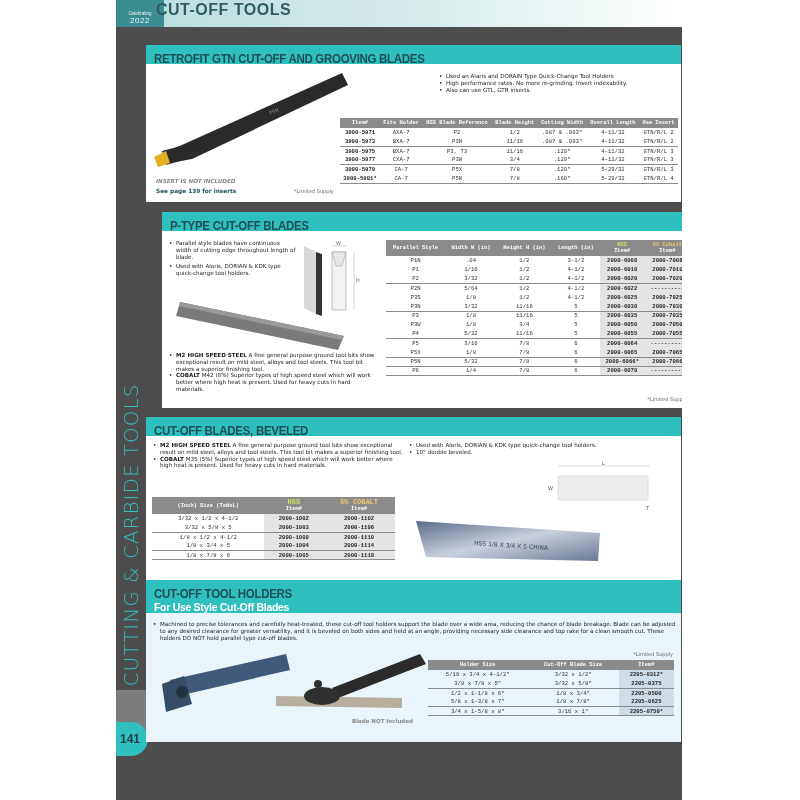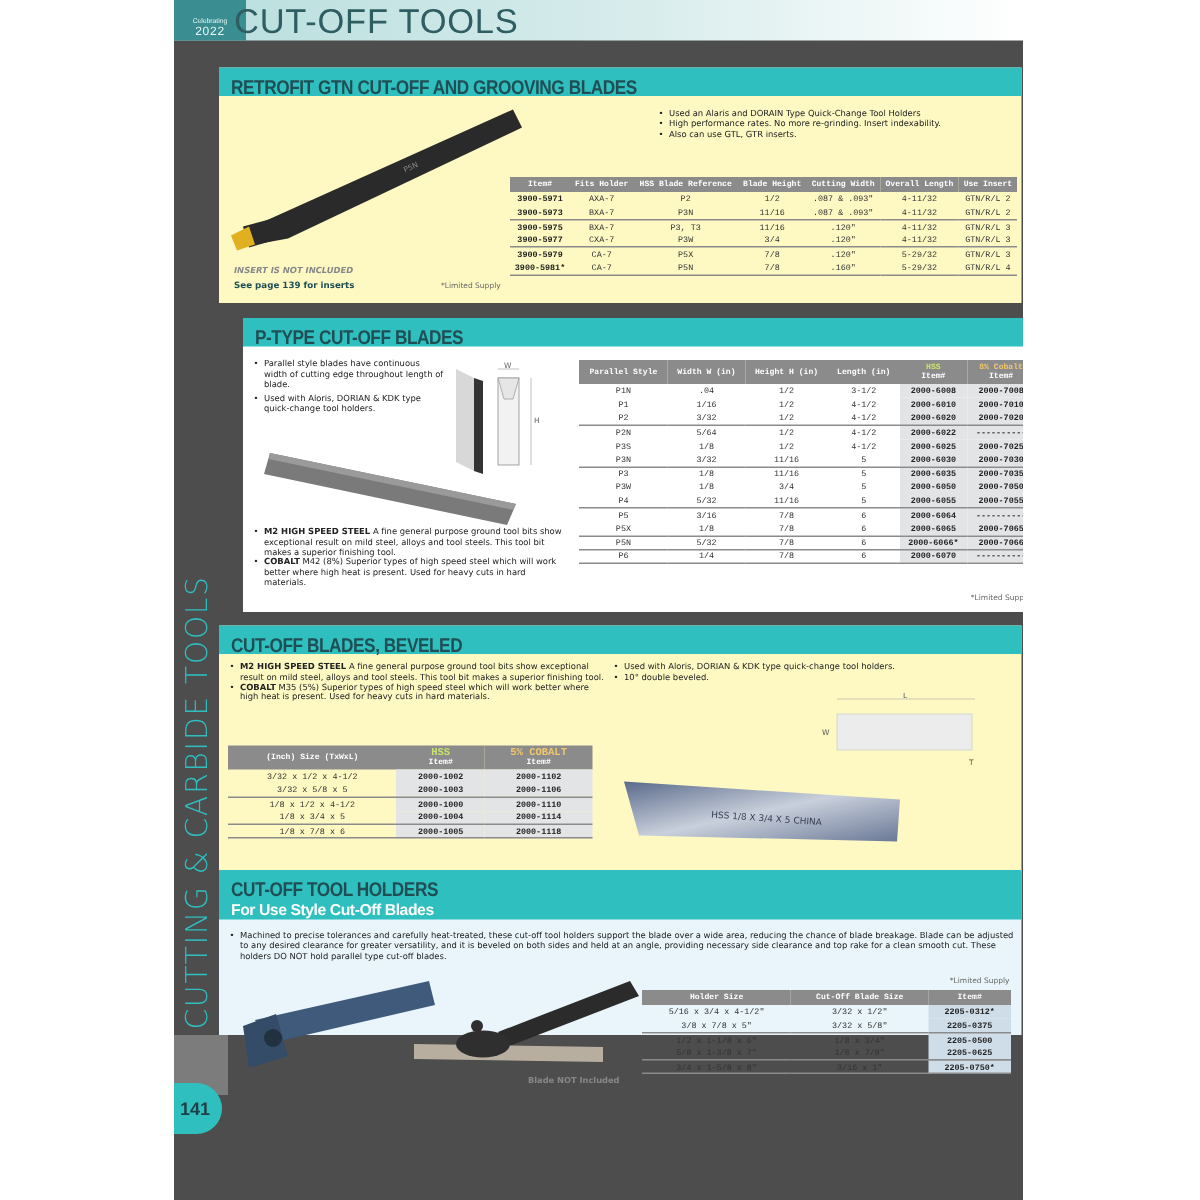--- a/index.html
+++ b/index.html
@@ -6,29 +6,29 @@
   html, body { width: 800px; height: 800px; background: #ffffff; overflow: hidden; }
   body { font-family: "DejaVu Sans", sans-serif; color: #222; position: relative; }
   .page { position: absolute; left: 116px; top: 0; width: 566px; height: 800px; background: #4d4d4d; overflow: hidden; }
   .topbar { position: absolute; left: 0; top: 0; width: 566px; height: 27px;
     background: linear-gradient(90deg, #b7dedd 0%, #d8ecec 55%, #ffffff 100%); }
   .badge2022 { position: absolute; left: 0; top: 0; width: 48px; height: 27px; background: #3a8d91; color: #e8f7f7;
     font-family: "Liberation Sans", sans-serif; text-align: center; }
   .badge2022 .b1 { font-size: 4.5px; display: block; margin-top: 11px; line-height: 5px; }
   .badge2022 .b2 { font-size: 8px; display: block; line-height: 9px; letter-spacing: 0.5px; }
   .page-title { position: absolute; left: 40px; top: 1px; font-family: "Liberation Sans", sans-serif;
-    font-size: 23px; font-weight: normal; color: #2f5e62; letter-spacing: 0.5px; }
+    font-size: 16px; font-weight: bold; color: #2f5e62; letter-spacing: 0.5px; }
   .sidetext { position: absolute; left: 0; top: 340px; width: 30px; height: 390px; }
   .sidetext span { position: absolute; left: 50%; top: 50%; transform: translate(-50%,-50%) rotate(-90deg);
     white-space: nowrap; font-family: "DejaVu Sans", sans-serif; font-size: 20px; color: #2fbfbf; font-weight: 300; letter-spacing: 1px; }
   .pagenum { position: absolute; left: 0; top: 722px; width: 32px; height: 34px; background: #2fbfbf;
     border-radius: 0 18px 18px 0; color: #1f3f44; font-weight: bold; font-size: 12px; padding: 10px 0 0 4px; font-family: "Liberation Sans", sans-serif; }
   .gear { position: absolute; left: 0; top: 690px; width: 36px; height: 40px; background: #7c7c7c; }
 
-  .section { position: absolute; left: 30px; width: 535px; background: #fef9c3; }
+  .section { position: absolute; left: 30px; width: 535px; background: #ffffff; }
   .sec-head { background: #2fbfbf; height: 19px; padding: 2px 8px; }
   .sec-head .t { font-family: "Liberation Sans", sans-serif; font-weight: bold; color: #1f4f55; font-size: 11.5px; letter-spacing: -0.3px; transform: scaleY(1.15); display: inline-block; }
   .sec-head .sub { font-family: "Liberation Sans", sans-serif; font-weight: bold; color: #ffffff; font-size: 10.5px; display: block; letter-spacing: -0.3px; }
 
   ul.bul { list-style: none; }
   ul.bul li { position: relative; padding-left: 8px; font-size: 5.6px; line-height: 6.8px; color: #222; }
   ul.bul li::before { content: "•"; position: absolute; left: 1px; top: 0; }
   ul.bul li b { font-weight: bold; }
 
   table.spec { border-collapse: collapse; font-family: Liberation Mono, monospace; }
@@ -43,21 +43,21 @@
   .note { font-size: 5px; color: #666; }
 
   
   #s1 { top: 45px; height: 157px; }
   .blade-img { position: absolute; }
   
   #s2 { top: 212px; height: 196px; background: #fff; margin-left: 16px; }
   
   #s3 { top: 417px; height: 164px; }
   
-  #s4 { top: 580px; height: 110px; background: #e9f5fa; }
+  #s4 { top: 580px; height: 162px; background: #e9f5fa; }
 </style>
 </head>
 <body>
 
 <div class="page">
 
   <div class="topbar">
     <div class="badge2022">
       <span class="b1">Celebrating</span>
       <span class="b2">2022</span>

